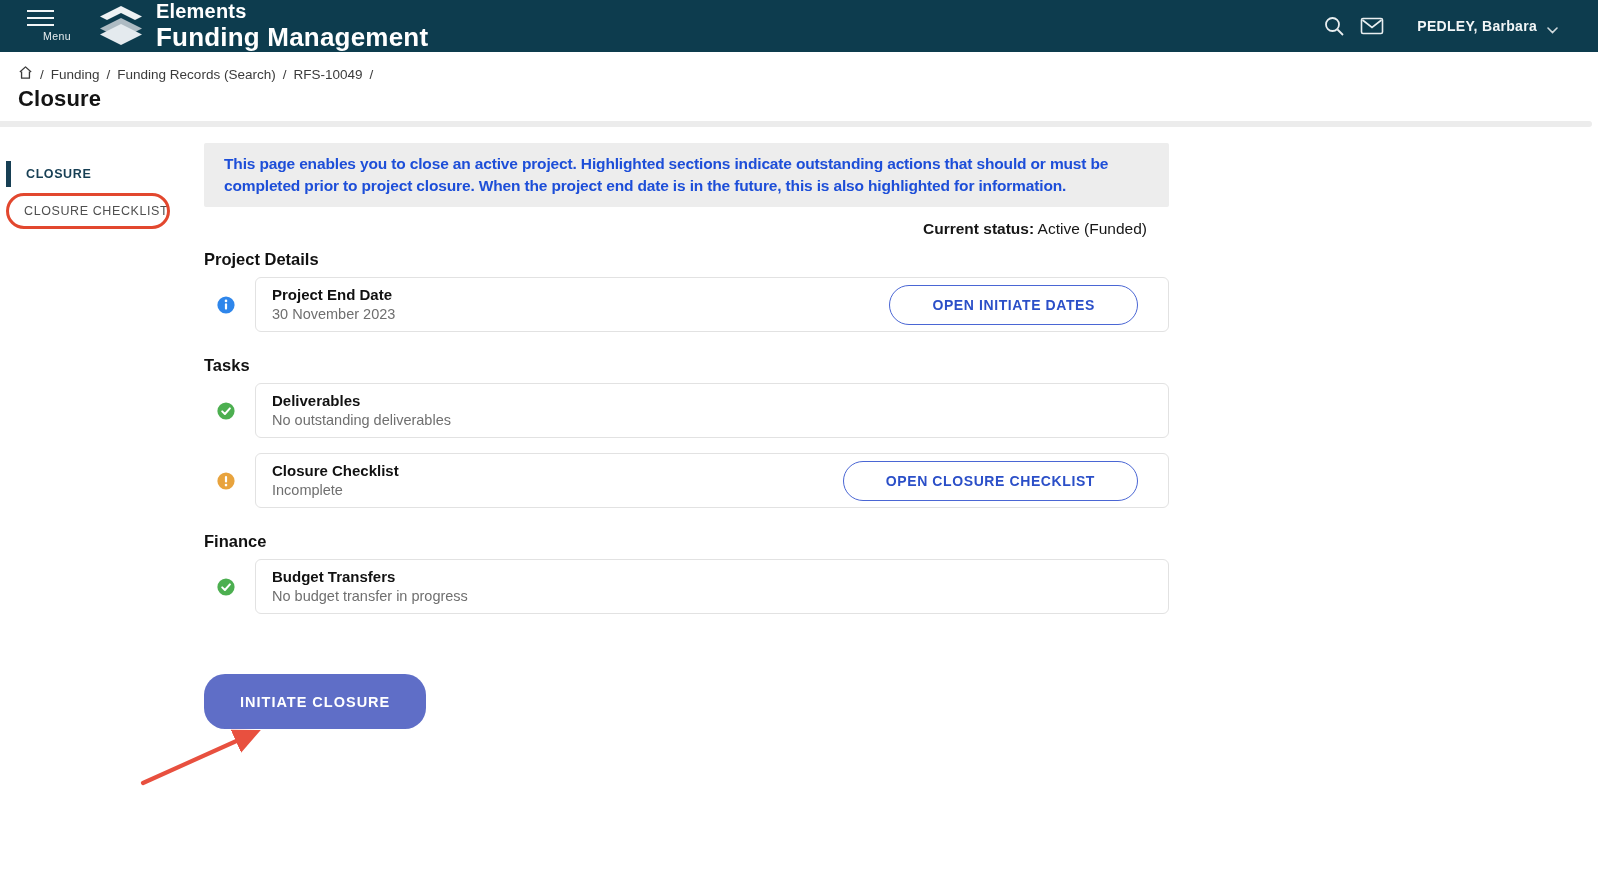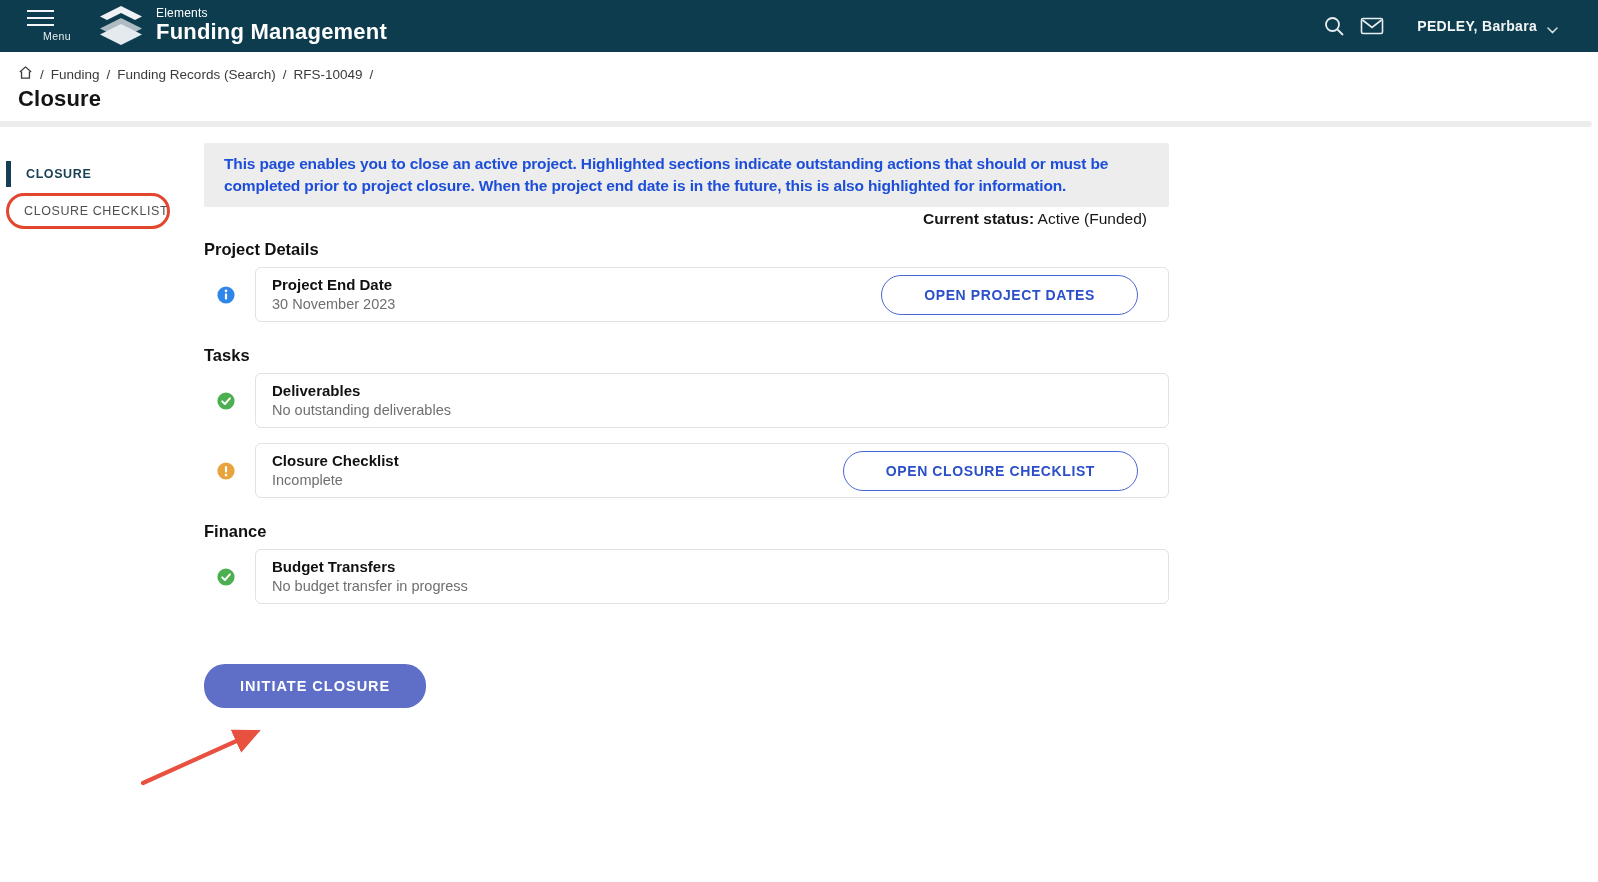--- a/index.html
+++ b/index.html
@@ -19,22 +19,22 @@
 
   
   .app-header{height:52px;background:var(--header-bg);display:flex;align-items:center;
     padding:0 40px 0 20px;}
   .menu-btn{display:flex;flex-direction:column;align-items:center;cursor:pointer;width:40px;}
   .menu-bars{display:flex;flex-direction:column;gap:5px;margin-bottom:4px;}
   .menu-bars i{display:block;width:27px;height:2px;background:#f2f6f7;}
   .menu-label{color:#e9eef0;font-size:10.5px;letter-spacing:.4px;margin-left:34px;}
   .logo-mark{margin-left:38px;display:flex;align-items:center;}
   .brand{margin-left:12px;color:#fff;line-height:1.12;}
-  .brand .l1{font-size:12px;font-weight:400;letter-spacing:.2px;}
-  .brand .l2{font-size:22px;font-weight:600;letter-spacing:.2px;}
+  .brand .l1{font-size:20px;font-weight:700;letter-spacing:.2px;}
+  .brand .l2{font-size:26px;font-weight:600;letter-spacing:.2px;}
   .header-spacer{flex:1;}
   .hdr-icon{display:flex;align-items:center;justify-content:center;width:30px;height:30px;cursor:pointer;}
   .hdr-icon + .hdr-icon{margin-left:8px;}
   .user-chip{margin-left:30px;display:flex;align-items:flex-end;gap:10px;color:#f2f6f7;
     font-size:14px;font-weight:600;letter-spacing:.3px;cursor:pointer;}
 
   
   .page-head{padding:13px 0 0 18px;background:#fff;}
   .crumbs{display:flex;align-items:center;gap:7px;font-size:13.5px;color:#3b3b3b;}
   .crumbs .crumb{cursor:pointer;}
@@ -50,36 +50,36 @@
   .side-item.active{padding-left:26px;font-weight:700;color:var(--sidebar-active);}
   .side-item.active .active-bar{position:absolute;left:6px;top:2px;width:5px;height:26px;
     background:var(--sidebar-active);}
   .side-item.plain{margin-top:7px;padding-left:24px;color:#4f4f4f;font-weight:400;}
   .annotation-ring{position:absolute;left:6px;top:-3px;width:164px;height:36px;
     border:3px solid var(--annotation-red);border-radius:18px;pointer-events:none;}
 
   .main{margin-left:204px;width:965px;}
   .intro-box{margin-top:16px;background:#ededed;border-radius:2px;padding:10px 20px;
     font-size:15.5px;line-height:1.42;font-weight:600;letter-spacing:-.15px;color:#1d4ed8;}
-  .status-line{margin-top:3px;text-align:right;padding-right:22px;font-size:15.5px;}
+  .status-line{margin-top:13px;text-align:right;padding-right:22px;font-size:15.5px;}
   .status-line b{font-weight:700;}
   .section-h{margin-top:24px;margin-bottom:8px;font-size:16.5px;font-weight:700;color:#111;}
   .section-h.first{margin-top:12px;}
 
   .row{display:flex;align-items:center;margin-bottom:15px;}
   .row-icon-col{width:51px;flex:0 0 51px;display:flex;align-items:center;padding-left:13px;}
   .stat-icon{width:18px;height:18px;display:inline-flex;}
   .card{flex:1;height:55px;background:#fff;border:1px solid #e2e2e2;border-radius:6px;
     display:flex;align-items:center;justify-content:space-between;padding:6px 30px 6px 16px;}
   .card-title{font-size:15px;font-weight:700;color:#111;line-height:1.3;}
   .card-sub{font-size:14.5px;color:#6f6f6f;line-height:1.3;margin-top:1px;}
   .pill-btn{height:40px;padding:0 42px;border:1px solid var(--button-border-blue);
     border-radius:21px;background:#fff;color:var(--accent-blue);font-family:inherit;
     font-size:14px;font-weight:700;letter-spacing:.6px;cursor:pointer;}
-  .initiate-btn{margin-top:45px;margin-left:0;height:44px;padding:0 36px;border:none;
+  .initiate-btn{margin-top:45px;margin-left:0;height:55px;padding:0 36px;border:none;
     border-radius:21px;background:var(--initiate-bg);color:#fff;font-family:inherit;
     font-size:14.5px;font-weight:600;letter-spacing:1px;cursor:pointer;}
 
   .annotation-arrow{position:absolute;left:136px;top:580px;width:130px;height:66px;pointer-events:none;}
 </style>
 </head>
 <body>
 
 <header class="app-header">
   <div class="menu-btn">
@@ -175,21 +175,21 @@
             <circle cx="9" cy="4.9" r="1.3" fill="#fff"></circle>
             <rect x="7.9" y="7.3" width="2.2" height="6.4" rx="1.1" fill="#fff"></rect>
           </svg>
         </span>
       </div>
       <div class="card">
         <div>
           <div class="card-title">Project End Date</div>
           <div class="card-sub">30 November 2023</div>
         </div>
-        <button class="pill-btn">OPEN PROJECT DATES</button>
+        <button class="pill-btn">OPEN INITIATE DATES</button>
       </div>
     </div>
 
     
     <h2 class="section-h">Tasks</h2>
 
     <div class="row">
       <div class="row-icon-col">
         <span class="stat-icon">
           <svg viewBox="0 0 18 18" width="18" height="18">

